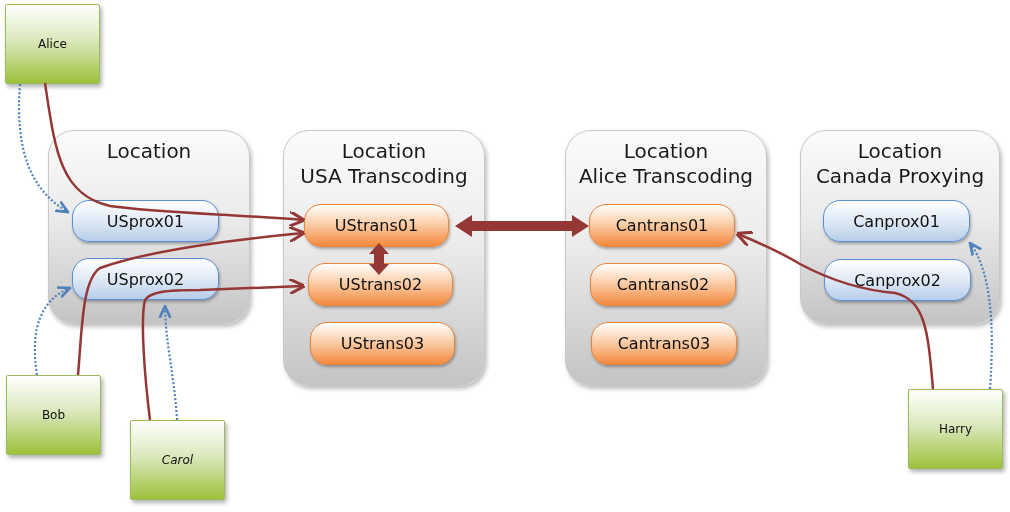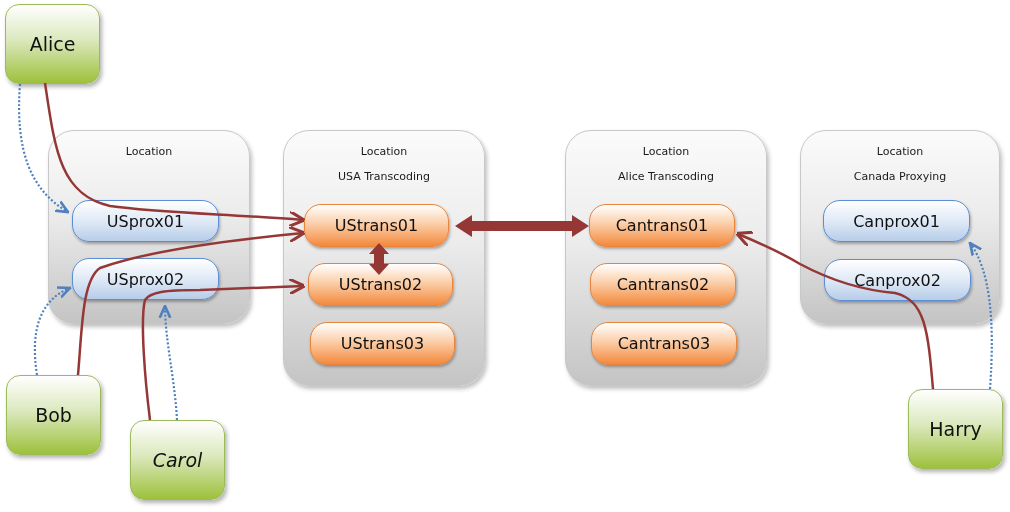--- a/index.html
+++ b/index.html
@@ -2,33 +2,33 @@
 <html><head>
 <meta charset="utf-8">
 <style>
   html, body { margin:0; padding:0; background:#ffffff; }
   body { width:1010px; height:512px; position:relative; overflow:hidden;
          font-family:"DejaVu Sans", "Liberation Sans", sans-serif; }
   .loc { position:absolute; border-radius:26px; border:1px solid #c8c8c8;
          background:linear-gradient(to bottom,#fbfbfb 0%,#ebebeb 45%,#c4c4c4 100%);
          box-shadow:2px 3px 4px rgba(0,0,0,0.25); }
   .loc-title { position:absolute; left:0; right:0; top:8px; text-align:center;
-         font-size:11px; line-height:25px; color:#1a1a1a; }
+         font-size:20px; line-height:25px; color:#1a1a1a; }
   .node { position:absolute; border-radius:17px; font-size:16px; color:#111;
           display:flex; align-items:center; justify-content:center;
           box-shadow:1px 2px 3px rgba(0,0,0,0.3); }
   .prox { border:1px solid #5b8ed6;
           background:linear-gradient(to bottom,#ffffff 0%,#dce7f5 55%,#b7cde9 100%); }
   .trans { border:1px solid #e9843a;
           background:linear-gradient(to bottom,#ffffff 0%,#fbcfaa 45%,#f3893c 100%); }
-  .user { position:absolute; border-radius:14px; border:1px solid #9bbb59;
+  .user { position:absolute; border-radius:2px; border:1px solid #9bbb59;
           background:linear-gradient(to bottom,#ffffff 0%,#dbe8bd 45%,#9dc13c 100%);
           box-shadow:2px 3px 4px rgba(0,0,0,0.3);
           display:flex; align-items:center; justify-content:center;
-          font-size:19px; color:#111;text-align:center; }
+          font-size:12px; color:#111;text-align:center; }
   svg.links { position:absolute; left:0; top:0; pointer-events:none; }
 </style>
 </head>
 <body>
 
 <div class="loc" style="left:48px; top:130px; width:200px; height:192px;">
   <div class="loc-title">
     <div>Location</div>
   </div>
 </div>

